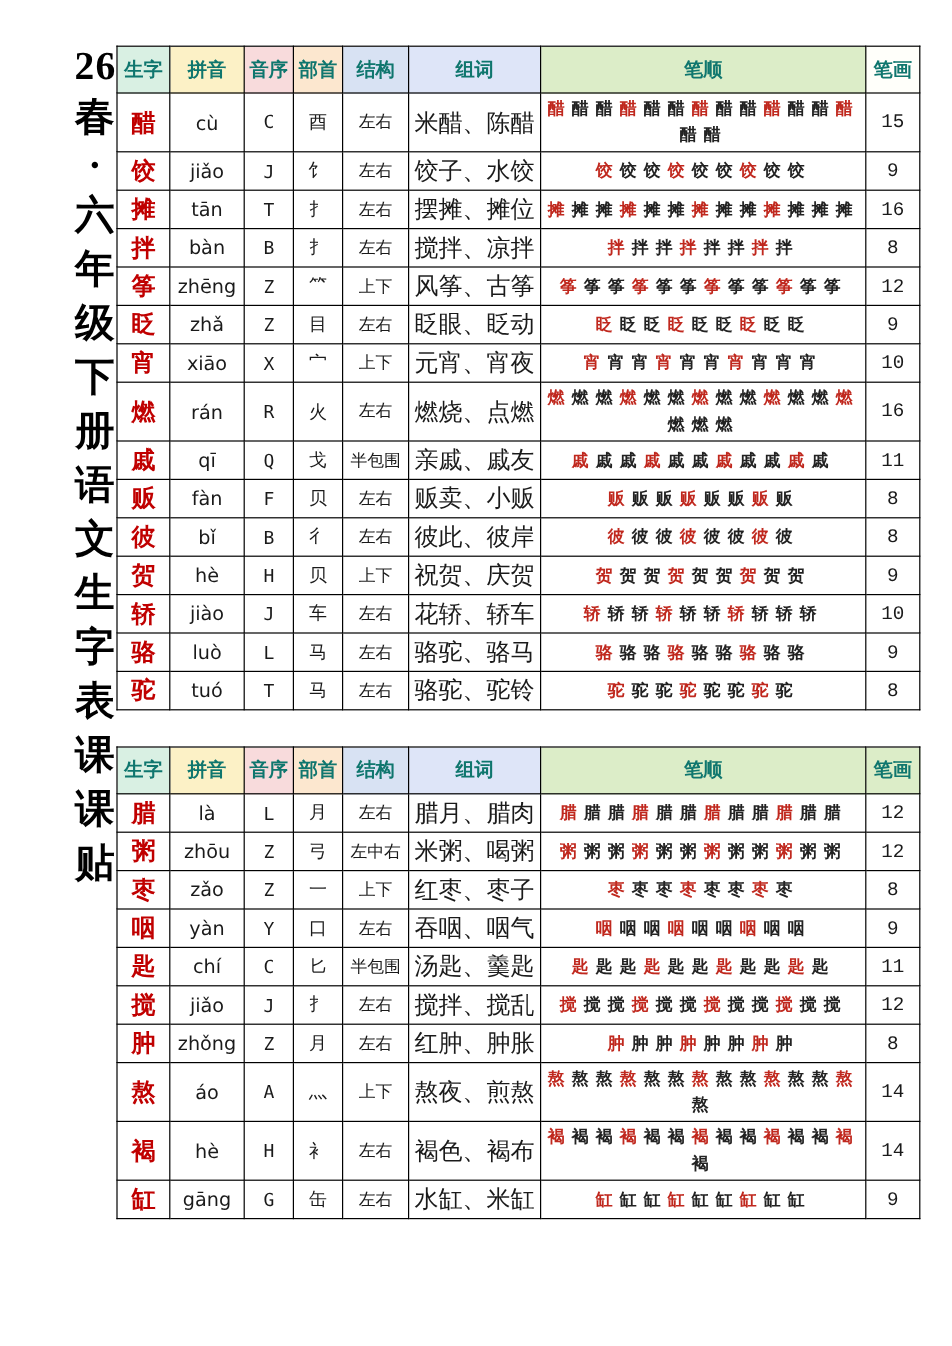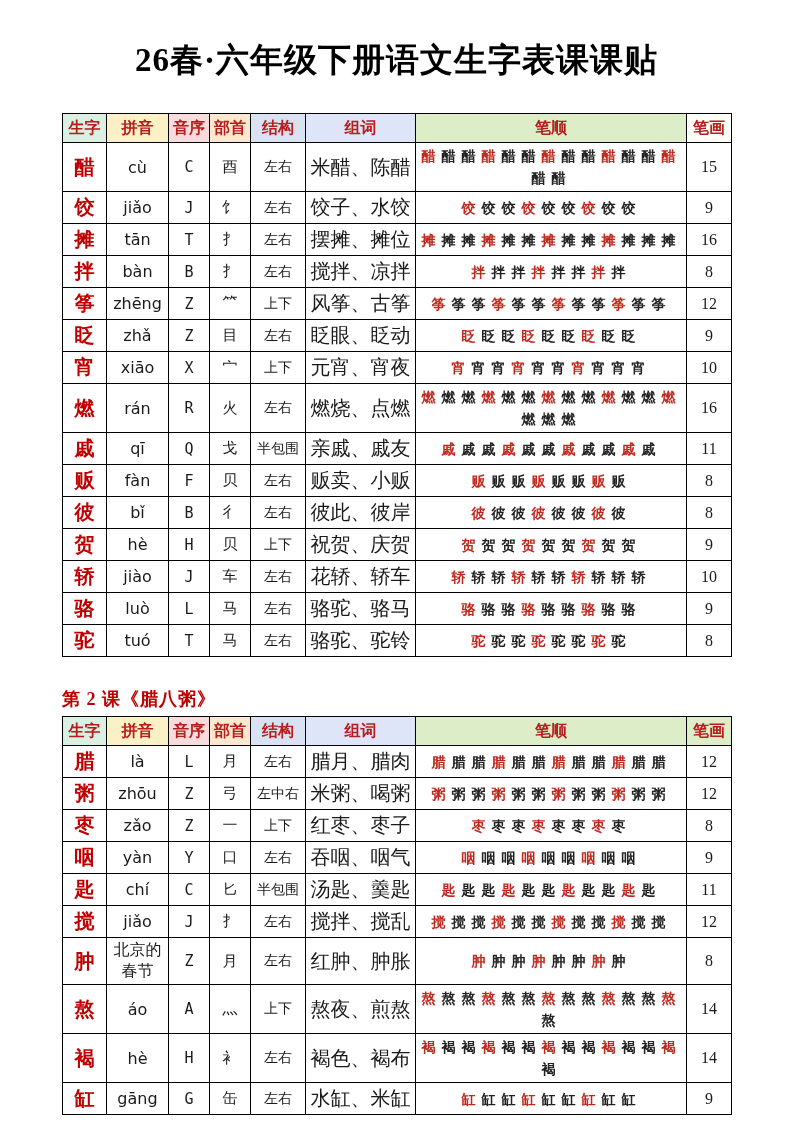--- a/index.html
+++ b/index.html
@@ -6,21 +6,21 @@
   html, body { background: #ffffff; }
   body {
     width: 793px; height: 1122px;
     font-family: "Liberation Serif", "DejaVu Serif", serif;
     color: #1a1a1a;
     overflow: hidden;
   }
   .page {
     width: 793px; height: 1122px;
     padding: 38px 62px 2px 62px;
-    display: flex; flex-direction: column;
+    display: flex; flex-direction: row;
   }
   .doc-title {
     text-align: center;
     font-size: 33px;
     font-weight: bold;
     letter-spacing: 1px;
     color: #000;
     margin-bottom: 30px;
   }
   .lesson { margin-bottom: 30px; }
@@ -38,22 +38,22 @@
   }
   table.grid th, table.grid td {
     border: 1px solid #000;
     text-align: center;
     vertical-align: middle;
     padding: 2px 3px;
   }
   table.grid th {
     font-size: 16px;
     font-weight: bold;
-    height: 29px;
-    color: #b91c1c;
+    height: 39px;
+    color: #0f766e;
   }
   table.grid td { height: 29px; }
   col.c0 { width: 44px; }
   col.c1 { width: 62px; }
   col.c2 { width: 41px; }
   col.c3 { width: 41px; }
   col.c4 { width: 55px; }
   col.c5 { width: 110px; }
   col.c6 { width: 271px; }
   col.c7 { width: 45px; }
@@ -75,21 +75,21 @@
   td.cell-initial { font-size: 15px; font-family: "DejaVu Sans Mono", monospace; }
   td.cell-radical { font-size: 15px; }
   td.cell-structure { font-size: 14px; }
   td.cell-words { font-size: 20px; letter-spacing: 0; }
   td.cell-strokeorder {
     text-align: left;
     padding: 2px 5px;
     line-height: 21px;
     font-weight: bold;
   }
-  td.cell-strokecount { font-size: 16px; font-family: Liberation Serif, serif; }
+  td.cell-strokecount { font-size: 16px; font-family: Liberation Mono, monospace; }
   .stroke-glyph {
     display: inline-block;
     font-size: 14px;
     width: 15px;
     margin-right: 5px;
     color: #222;
   }
   .stroke-glyph.red { color: var(--stroke-red, #c0281e); }
   .spacer { flex: 1; }
 </style>
@@ -271,21 +271,20 @@
               <td class="cell-radical">马</td>
               <td class="cell-structure">左右</td>
               <td class="cell-words">骆驼、驼铃</td>
               <td class="cell-strokeorder"><span class="stroke-glyph red">驼</span><span class="stroke-glyph">驼</span><span class="stroke-glyph">驼</span><span class="stroke-glyph red">驼</span><span class="stroke-glyph">驼</span><span class="stroke-glyph">驼</span><span class="stroke-glyph red">驼</span><span class="stroke-glyph">驼</span></td>
               <td class="cell-strokecount">8</td>
             </tr>
           </tbody>
         </table>
       </section>
       <section class="lesson" data-count-green="true">
-        <h2 class="section-title">第 2 课《腊八粥》</h2>
         <table class="grid">
           <colgroup>
             <col class="c0">
             <col class="c1">
             <col class="c2">
             <col class="c3">
             <col class="c4">
             <col class="c5">
             <col class="c6">
             <col class="c7">
@@ -358,21 +357,21 @@
               <td class="cell-pinyin">jiǎo</td>
               <td class="cell-initial">J</td>
               <td class="cell-radical">扌</td>
               <td class="cell-structure">左右</td>
               <td class="cell-words">搅拌、搅乱</td>
               <td class="cell-strokeorder"><span class="stroke-glyph red">搅</span><span class="stroke-glyph">搅</span><span class="stroke-glyph">搅</span><span class="stroke-glyph red">搅</span><span class="stroke-glyph">搅</span><span class="stroke-glyph">搅</span><span class="stroke-glyph red">搅</span><span class="stroke-glyph">搅</span><span class="stroke-glyph">搅</span><span class="stroke-glyph red">搅</span><span class="stroke-glyph">搅</span><span class="stroke-glyph">搅</span></td>
               <td class="cell-strokecount">12</td>
             </tr>
             <tr>
               <td class="cell-char">肿</td>
-              <td class="cell-pinyin">北京的春节</td>
+              <td class="cell-pinyin">zhǒng</td>
               <td class="cell-initial">Z</td>
               <td class="cell-radical">月</td>
               <td class="cell-structure">左右</td>
               <td class="cell-words">红肿、肿胀</td>
               <td class="cell-strokeorder"><span class="stroke-glyph red">肿</span><span class="stroke-glyph">肿</span><span class="stroke-glyph">肿</span><span class="stroke-glyph red">肿</span><span class="stroke-glyph">肿</span><span class="stroke-glyph">肿</span><span class="stroke-glyph red">肿</span><span class="stroke-glyph">肿</span></td>
               <td class="cell-strokecount">8</td>
             </tr>
             <tr>
               <td class="cell-char">熬</td>
               <td class="cell-pinyin">áo</td>

